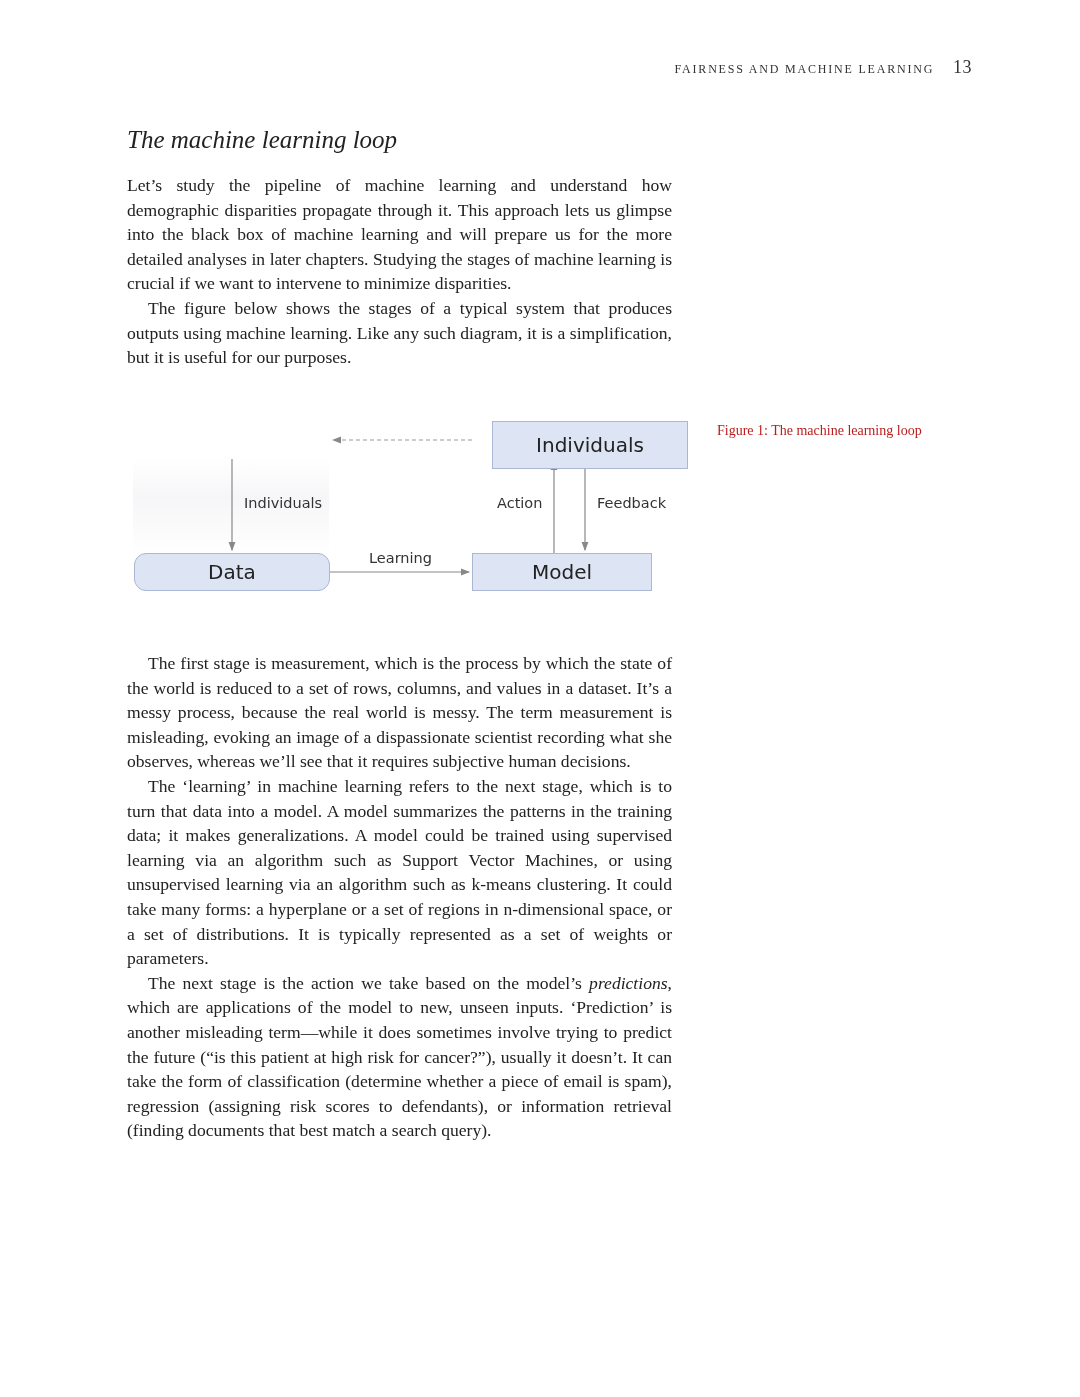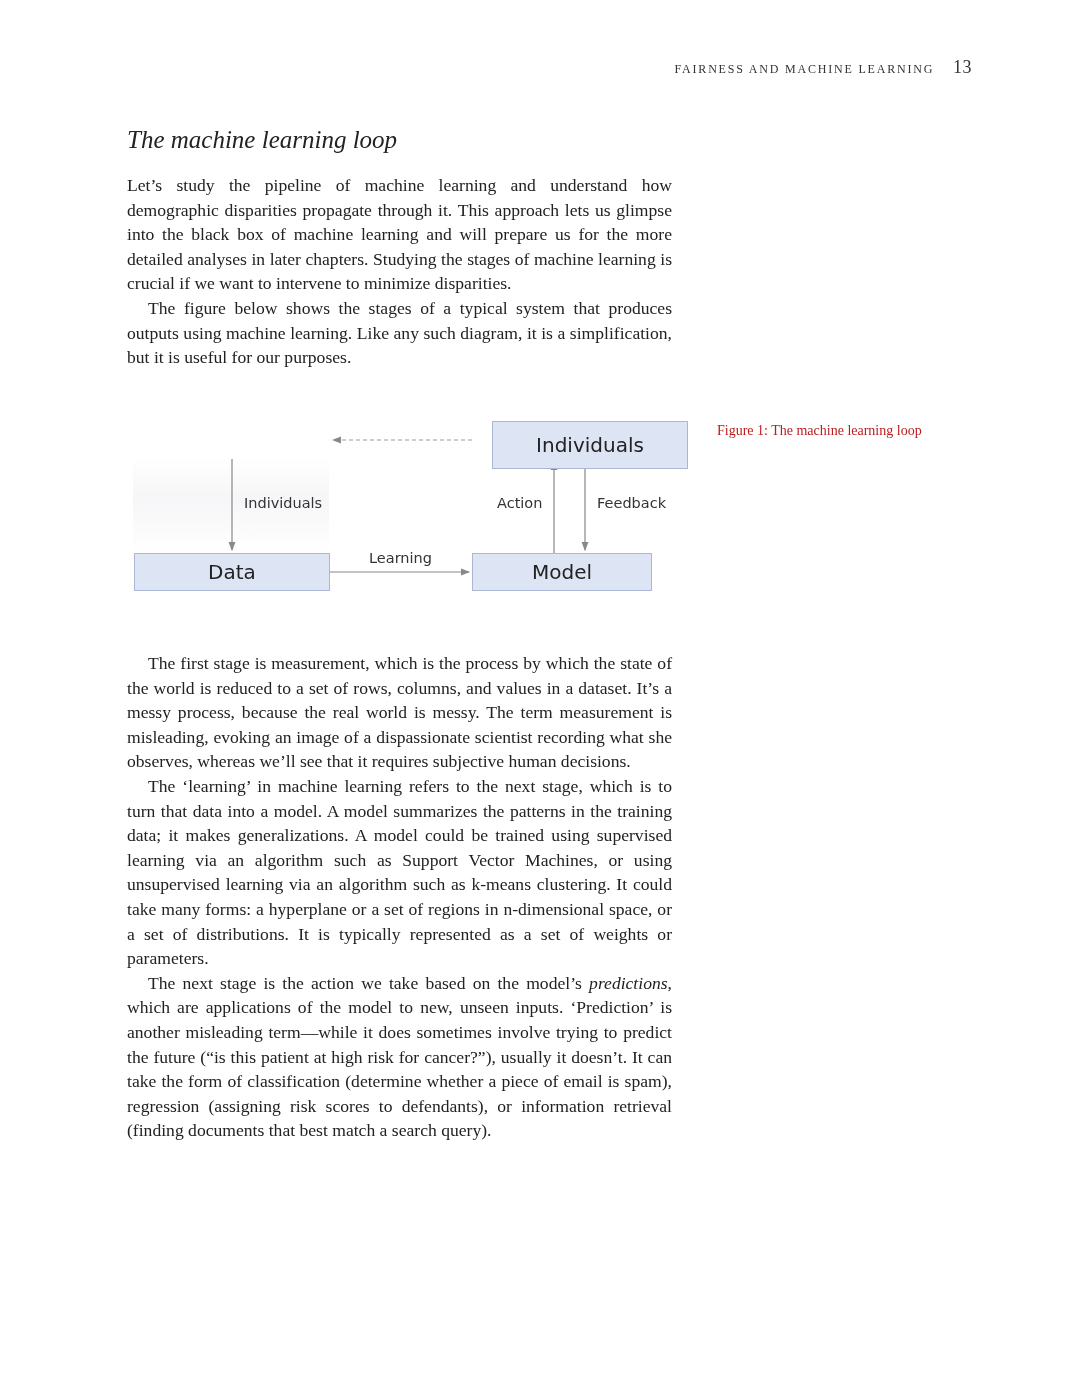--- a/index.html
+++ b/index.html
@@ -40,21 +40,21 @@
     background: linear-gradient(#ffffff, #f6f6f8 40%, #ffffff);
   }
   .box {
     position: absolute; background: #dde4f3; border: 1px solid #aab8d6;
     display: flex; align-items: center; justify-content: center;
     font-family: "DejaVu Sans", sans-serif; font-size: 20px; color: #222;
     box-sizing: border-box;
   }
   .box-state { left: 7px; top: 7px; width: 196px; height: 38px; }
   .box-indiv { left: 365px; top: 7px; width: 196px; height: 48px; }
-  .box-data  { left: 7px; top: 139px; width: 196px; height: 38px; }
+  .box-data  { left: 7px; top: 139px; width: 196px; height: 38px; border-radius: 12px; }
   .box-model { left: 345px; top: 139px; width: 180px; height: 38px; }
   .edge-label {
     position: absolute; font-family: "DejaVu Sans", sans-serif; font-size: 14.5px; color: #333;
   }
   .lbl-measure { left: 117px; top: 81px; }
   .lbl-action  { left: 370px; top: 81px; }
   .lbl-feedback{ left: 470px; top: 81px; }
   .lbl-learning{ left: 242px; top: 136px; }
   .figure svg { position: absolute; left: 0; top: 0; }
 

